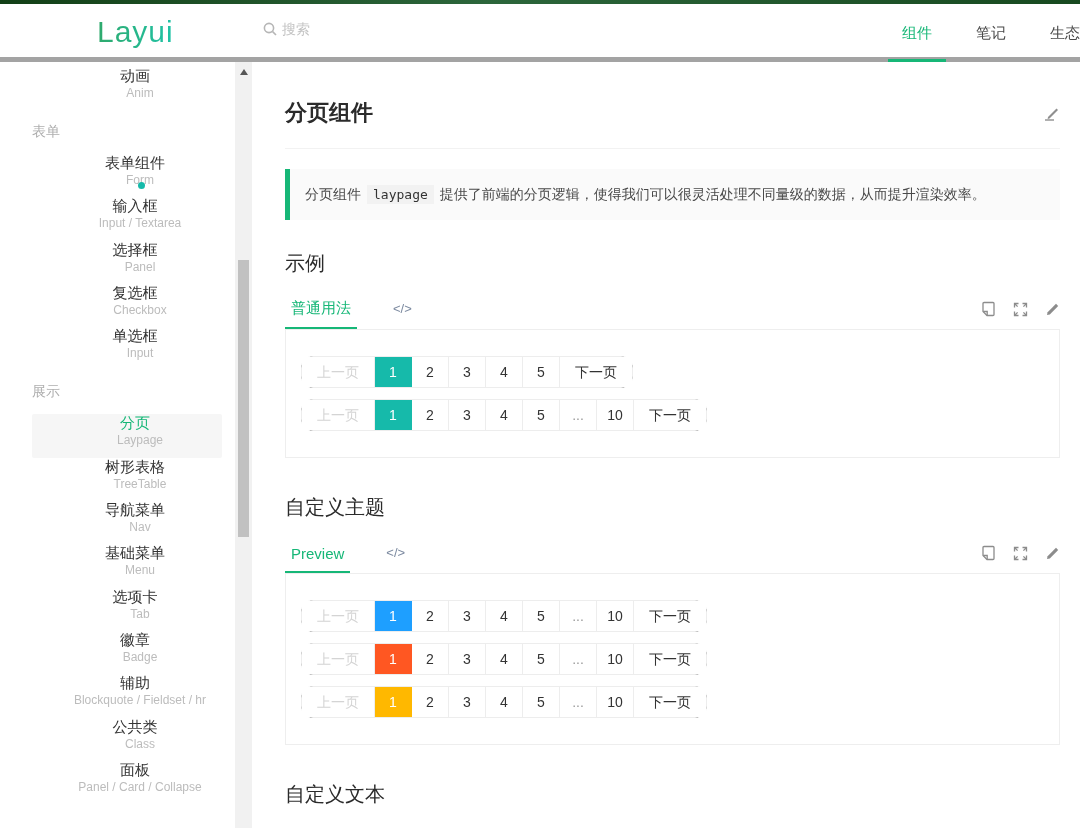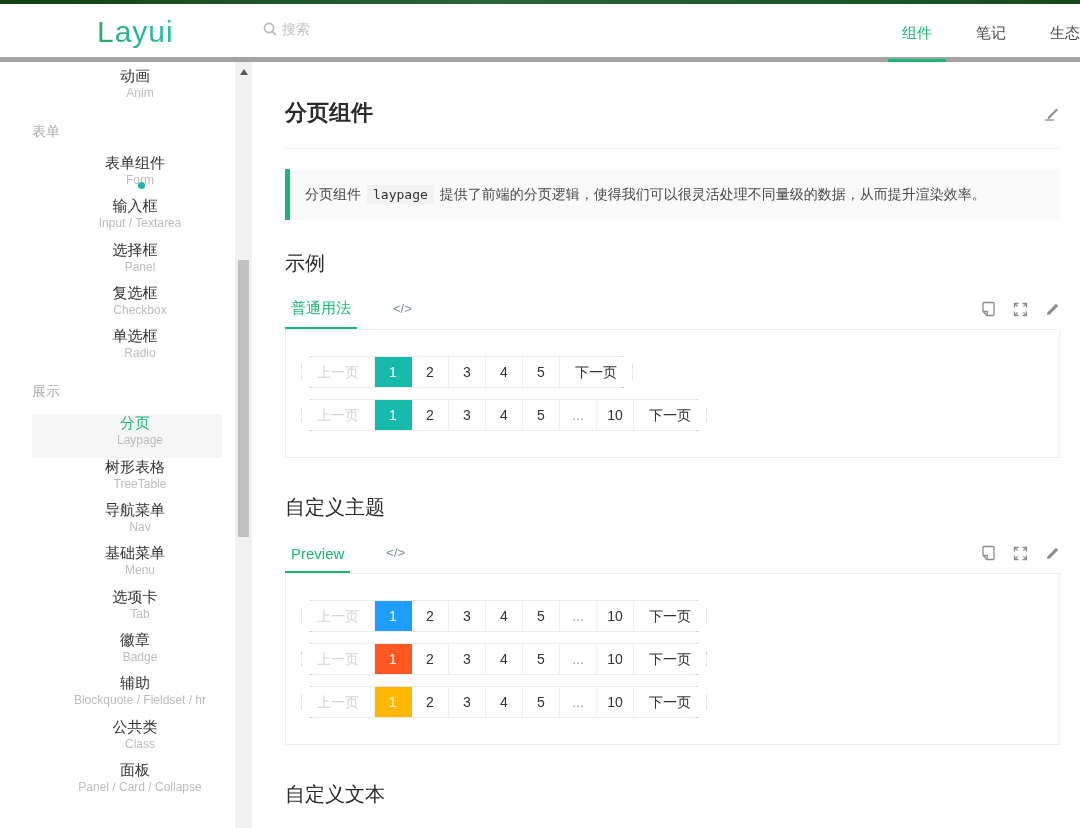--- a/index.html
+++ b/index.html
@@ -126,21 +126,21 @@
       <div class="side-item">
         <span class="zh">选择框</span>
         <span class="en">Panel</span>
       </div>
       <div class="side-item">
         <span class="zh">复选框</span>
         <span class="en">Checkbox</span>
       </div>
       <div class="side-item">
         <span class="zh">单选框</span>
-        <span class="en">Radio</span>
+        <span class="en">Input</span>
       </div>
       <div class="side-group">展示</div>
       <div class="side-item active">
         <span class="zh">分页</span>
         <span class="en">Laypage</span>
       </div>
       <div class="side-item">
         <span class="zh">树形表格</span>
         <span class="en">TreeTable</span>
       </div>

